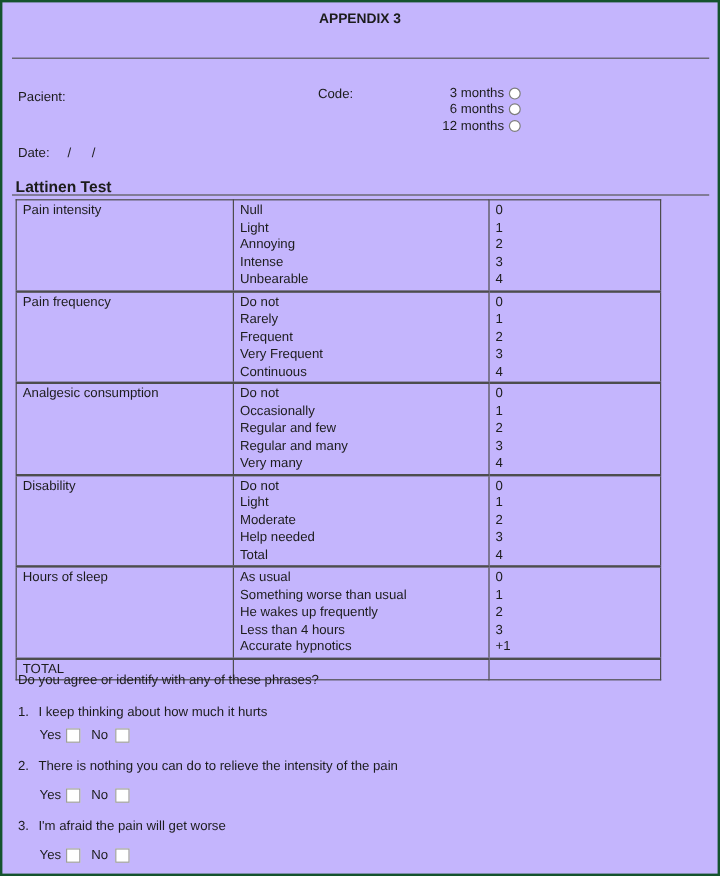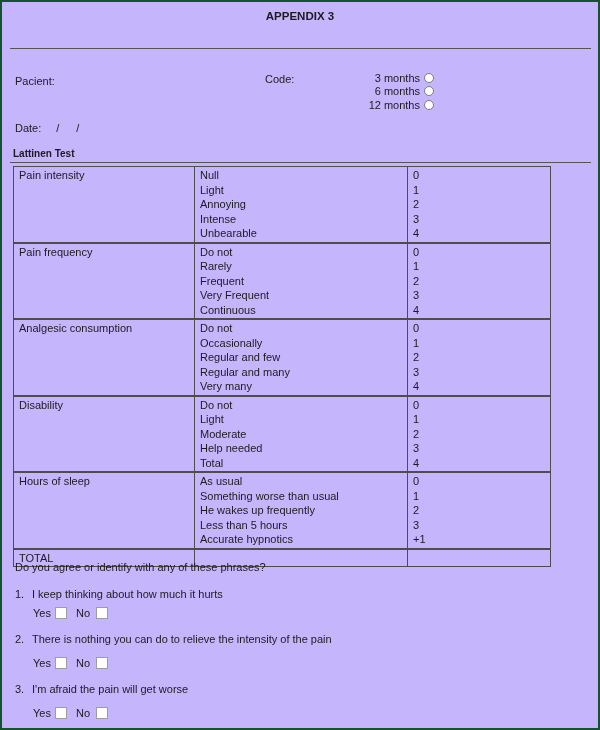--- a/index.html
+++ b/index.html
@@ -36,21 +36,21 @@
     border-radius:50%;
     background:#fff;
     flex:0 0 auto;
   }
   .date-row { position:absolute; left:13px; top:120px; }
   .date-slash-1 { margin-left:15px; }
   .date-slash-2 { margin-left:17px; }
 
   .lattinen-heading {
     position:absolute; left:11px; top:146px;
-    font-weight:bold; font-size:10px;
+    font-weight:bold; font-size:13px;
   }
   .rule-lattinen {
     position:absolute; top:160px; left:8px; right:7px;
     border-top:1.5px solid #555;
   }
   table.lattinen {
     position:absolute; left:11px; top:164px;
     width:537px;
     border-collapse:collapse;
     table-layout:fixed;
@@ -185,21 +185,21 @@
 1
 2
 3
 4</td>
       </tr>
       <tr class="cat-row">
         <td class="category">Hours of sleep</td>
         <td class="options">As usual
 Something worse than usual
 He wakes up frequently
-Less than 5 hours
+Less than 4 hours
 Accurate hypnotics</td>
         <td class="values">0
 1
 2
 3
 +1</td>
       </tr>
       <tr class="total-row">
         <td>TOTAL</td>
         <td></td>

